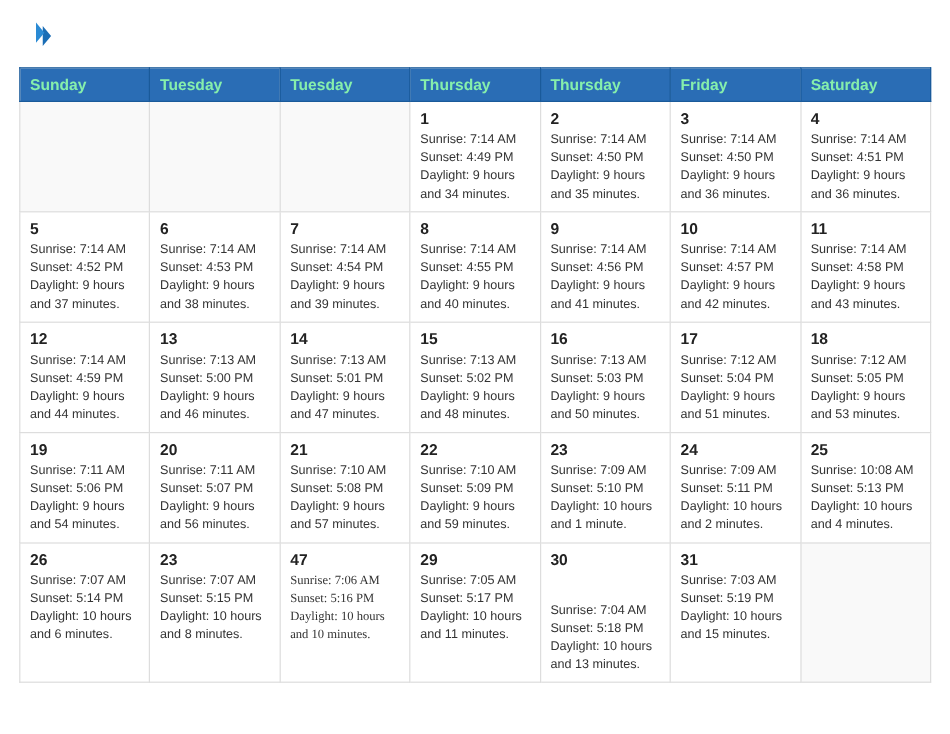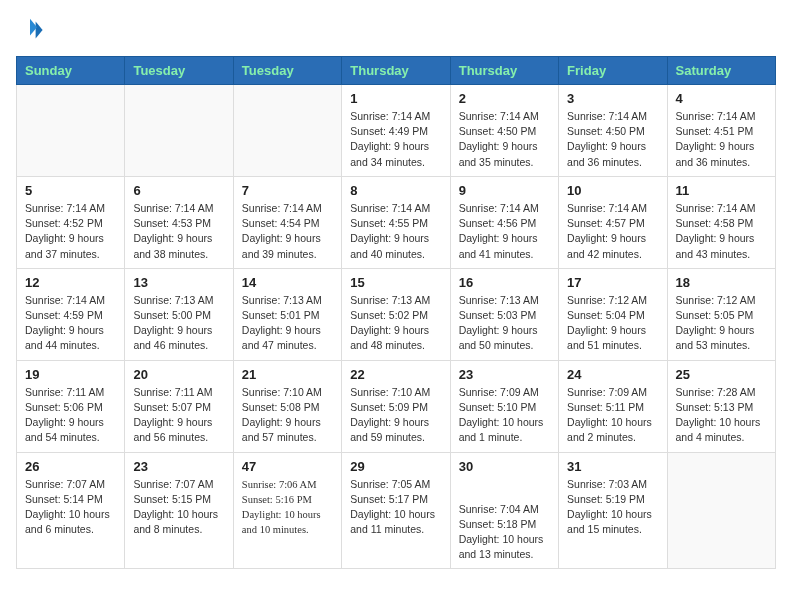--- a/index.html
+++ b/index.html
@@ -289,21 +289,21 @@
         </td>
         <td>
           <div class="day-number">24</div>
           <div class="day-info" style="white-space: pre-line;">Sunrise: 7:09 AM
 Sunset: 5:11 PM
 Daylight: 10 hours
 and 2 minutes.</div>
         </td>
         <td>
           <div class="day-number">25</div>
-          <div class="day-info" style="white-space: pre-line;">Sunrise: 7:28 AM
+          <div class="day-info" style="white-space: pre-line;">Sunrise: 10:08 AM
 Sunset: 5:13 PM
 Daylight: 10 hours
 and 4 minutes.</div>
         </td>
       </tr>
       <tr>
         <td>
           <div class="day-number">26</div>
           <div class="day-info" style="white-space: pre-line;">Sunrise: 7:07 AM
 Sunset: 5:14 PM

